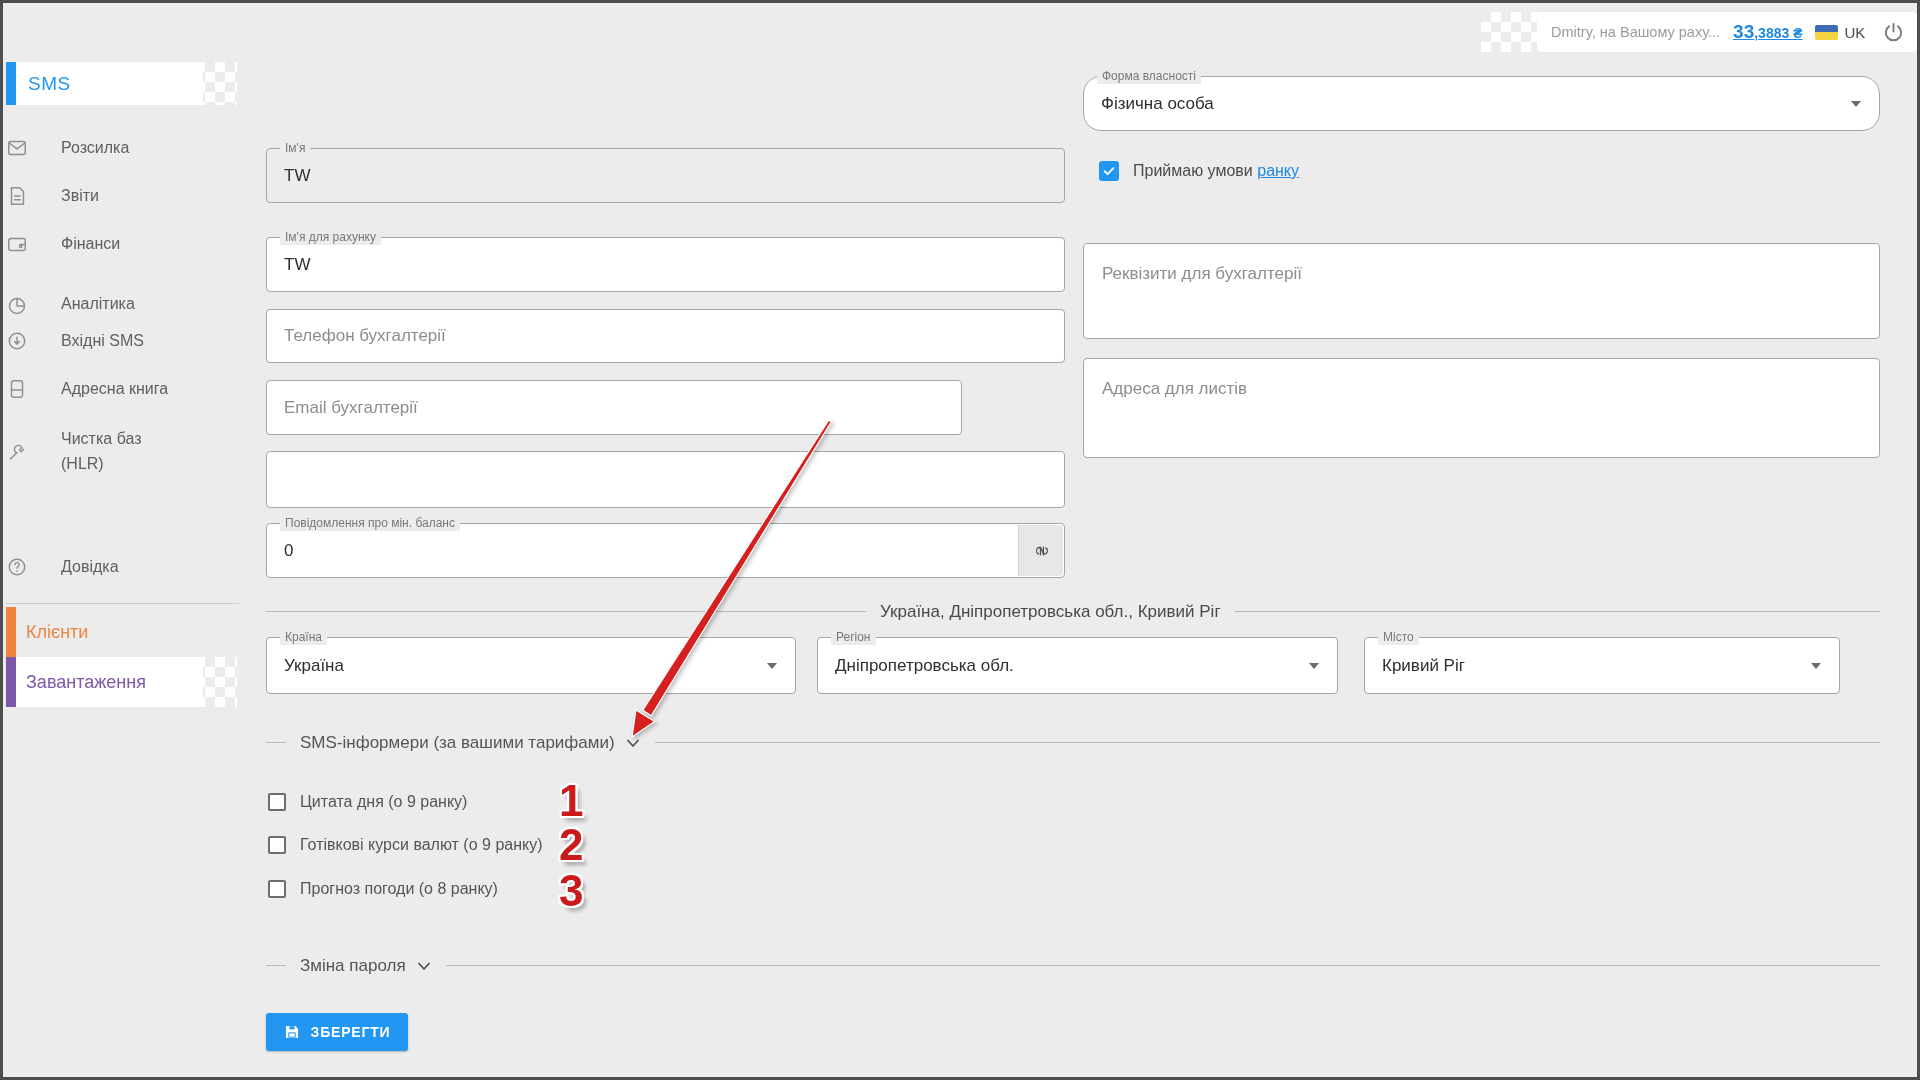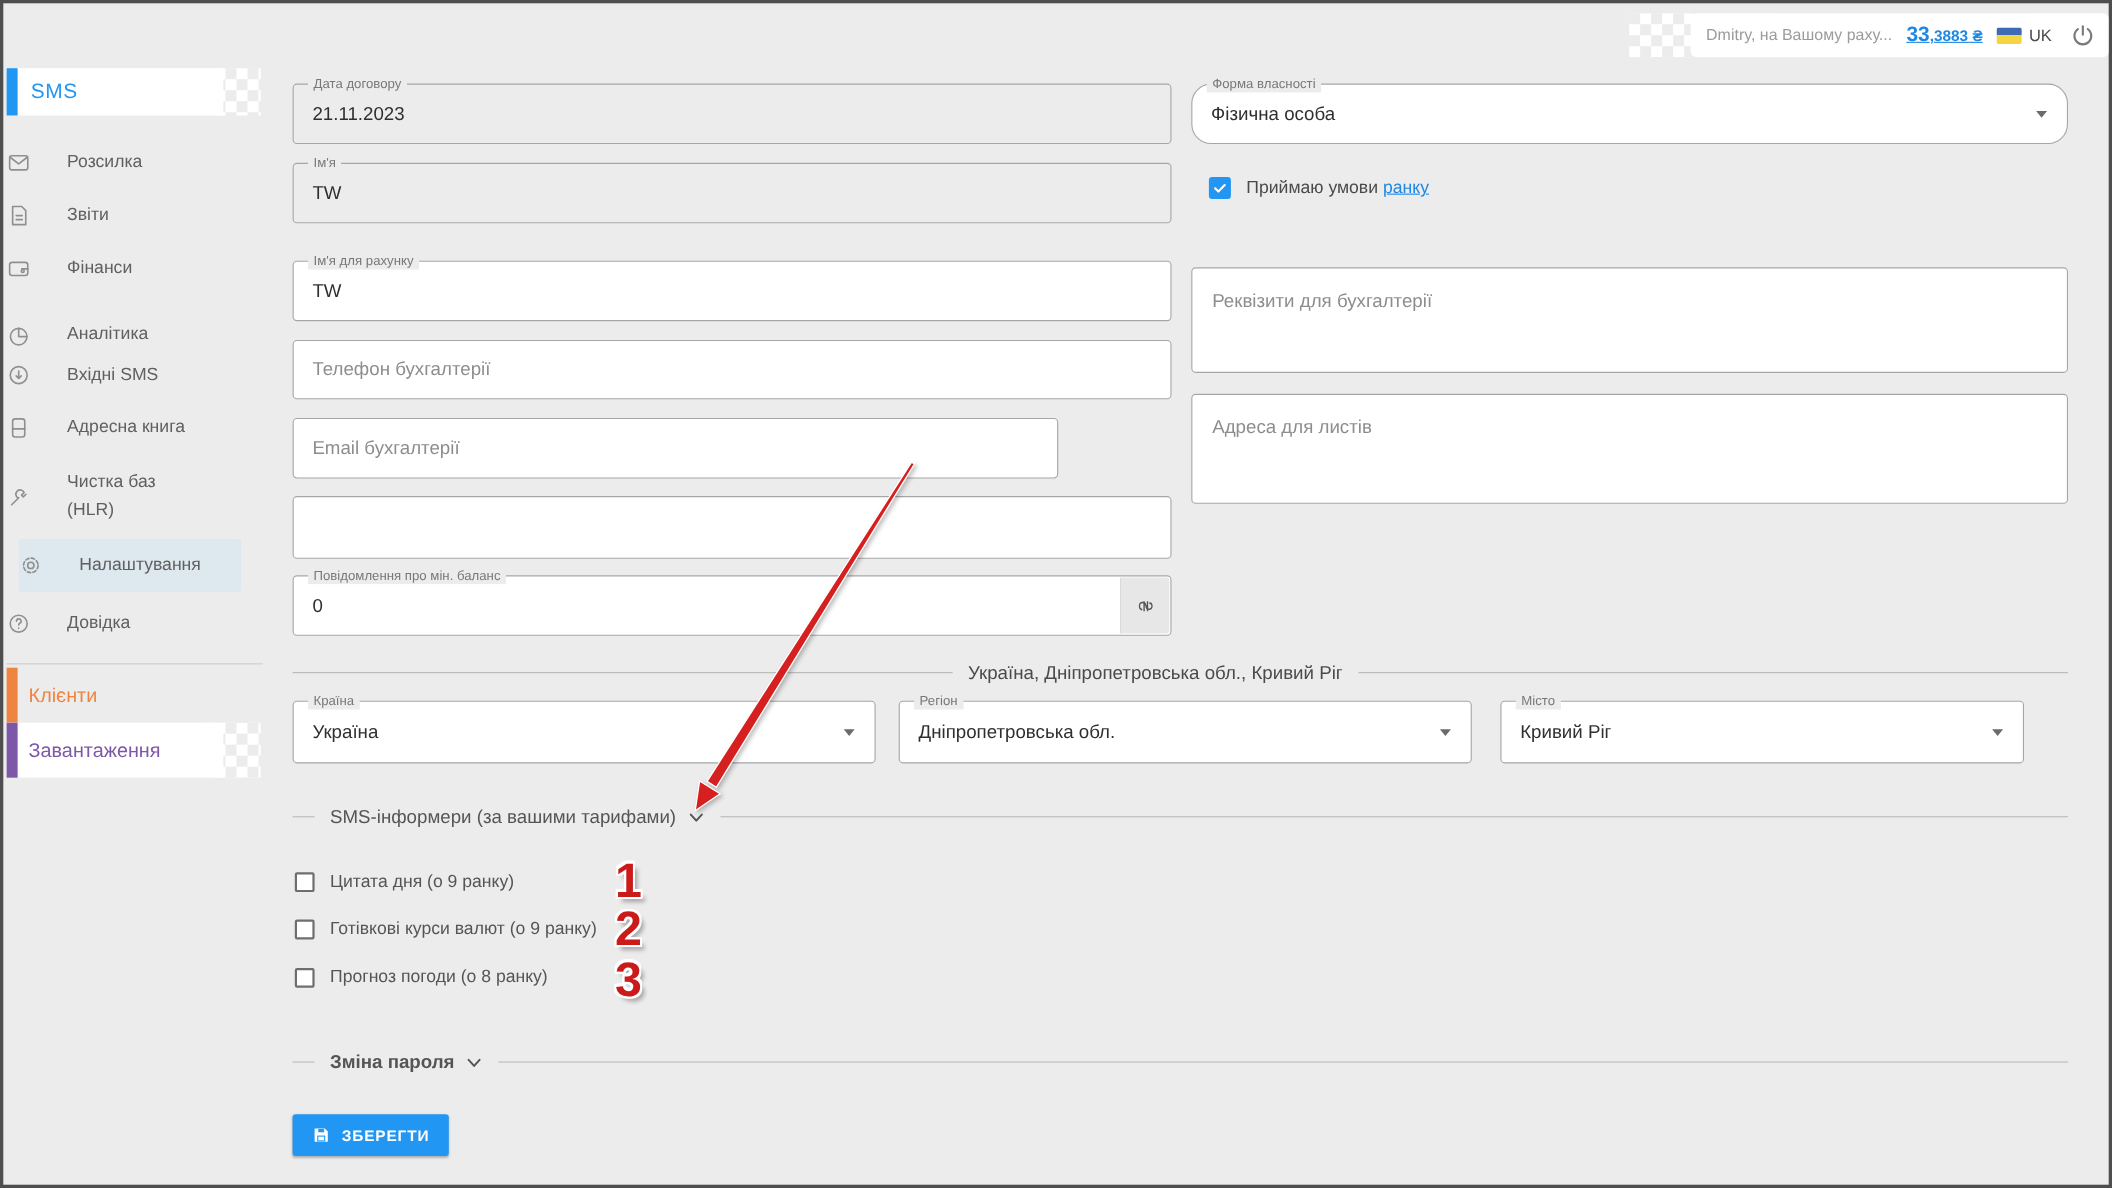--- a/index.html
+++ b/index.html
@@ -133,27 +133,20 @@
       </svg>
     <span class="lb">Адресна книга</span>
   </div>
   <div class="abs mitem" style="top:418px;height:62px;">
     <svg class="icon" viewBox="0 0 24 24" width="22" height="22">
         <path d="M5 19.5 12 12.5"></path>
         <path d="M11.5 12.9a4.3 4.3 0 1 1 5.9-5.6l-2.6 2.6 1.8 1.8 2.6-2.6"></path>
       </svg>
     <span class="lb">Чистка баз (HLR)</span>
   </div>
-  <div class="abs mitem active" style="top:487px;">
-    <svg class="icon" viewBox="0 0 24 24" width="22" height="22">
-        <circle cx="12" cy="12" r="3.1"></circle>
-        <circle cx="12" cy="12" r="7.2" stroke-dasharray="3.4 2.3"></circle>
-      </svg>
-    <span class="lb">Налаштування</span>
-  </div>
   <div class="abs mitem" style="top:540px;">
     <svg class="icon" viewBox="0 0 24 24" width="22" height="22">
         <circle cx="12" cy="12" r="8.4"></circle>
         <path d="M9.8 9.5a2.3 2.3 0 1 1 3.3 2.1c-.8.4-1.1.9-1.1 1.7"></path>
         <path d="M12 16.3v.3"></path>
       </svg>
     <span class="lb">Довідка</span>
   </div>
 
   <div class="abs sdivider"></div>
@@ -163,24 +156,20 @@
   </div>
   <div class="abs sbar2" style="top:604px;background:#ef8440;"></div>
 
   <div class="abs srow2" style="top:654px;background:#fff;width:197px;">
     <span style="margin-left:20px;color:#7d57a8;">Завантаження</span>
   </div>
   <div class="abs sbar2" style="top:654px;background:#7d57a8;"></div>
   <div class="abs checker" style="left:182px;top:654px;width:52px;height:50px;"></div>
 
 
-  <div class="abs fld gray" style="left:263px;top:73px;width:799px;height:55px;">
-    <span class="flab">Дата договору</span>
-    <span class="fval">21.11.2023</span>
-  </div>
   <div class="abs fld gray" style="left:263px;top:145px;width:799px;height:55px;">
     <span class="flab">Ім'я</span>
     <span class="fval">TW</span>
   </div>
   <div class="abs fld" style="left:263px;top:234px;width:799px;height:55px;">
     <span class="flab">Ім'я для рахунку</span>
     <span class="fval">TW</span>
   </div>
   <div class="abs fld" style="left:263px;top:306px;width:799px;height:54px;">
     <span class="fph">Телефон бухгалтерії</span>
@@ -252,21 +241,21 @@
   <div class="abs cbrow" style="left:265px;top:833px;">
     <span class="cbox"></span>
     <span class="cblab">Готівкові курси валют (о 9 ранку)</span>
   </div>
   <div class="abs cbrow" style="left:265px;top:877px;">
     <span class="cbox"></span>
     <span class="cblab">Прогноз погоди (о 8 ранку)</span>
   </div>
 
   <div class="abs sectline" style="left:263px;top:962px;width:1614px;">
-    <span class="legend" style="left:20px;color:#555;font-weight:bold;">
+    <span class="legend" style="left:20px;color:#555;">
       <span>Зміна пароля</span>
       <svg width="16" height="16" viewBox="0 0 16 16">
           <path d="M3 5.5 8 11l5-5.5" stroke="#555" stroke-width="1.8" fill="none" stroke-linecap="round" stroke-linejoin="round"></path>
         </svg>
     </span>
   </div>
 
   <button class="abs savebtn">
     <svg width="16" height="16" viewBox="0 0 24 24">
         <path d="M3 3h14l4 4v14H3z" fill="#fff"></path>

